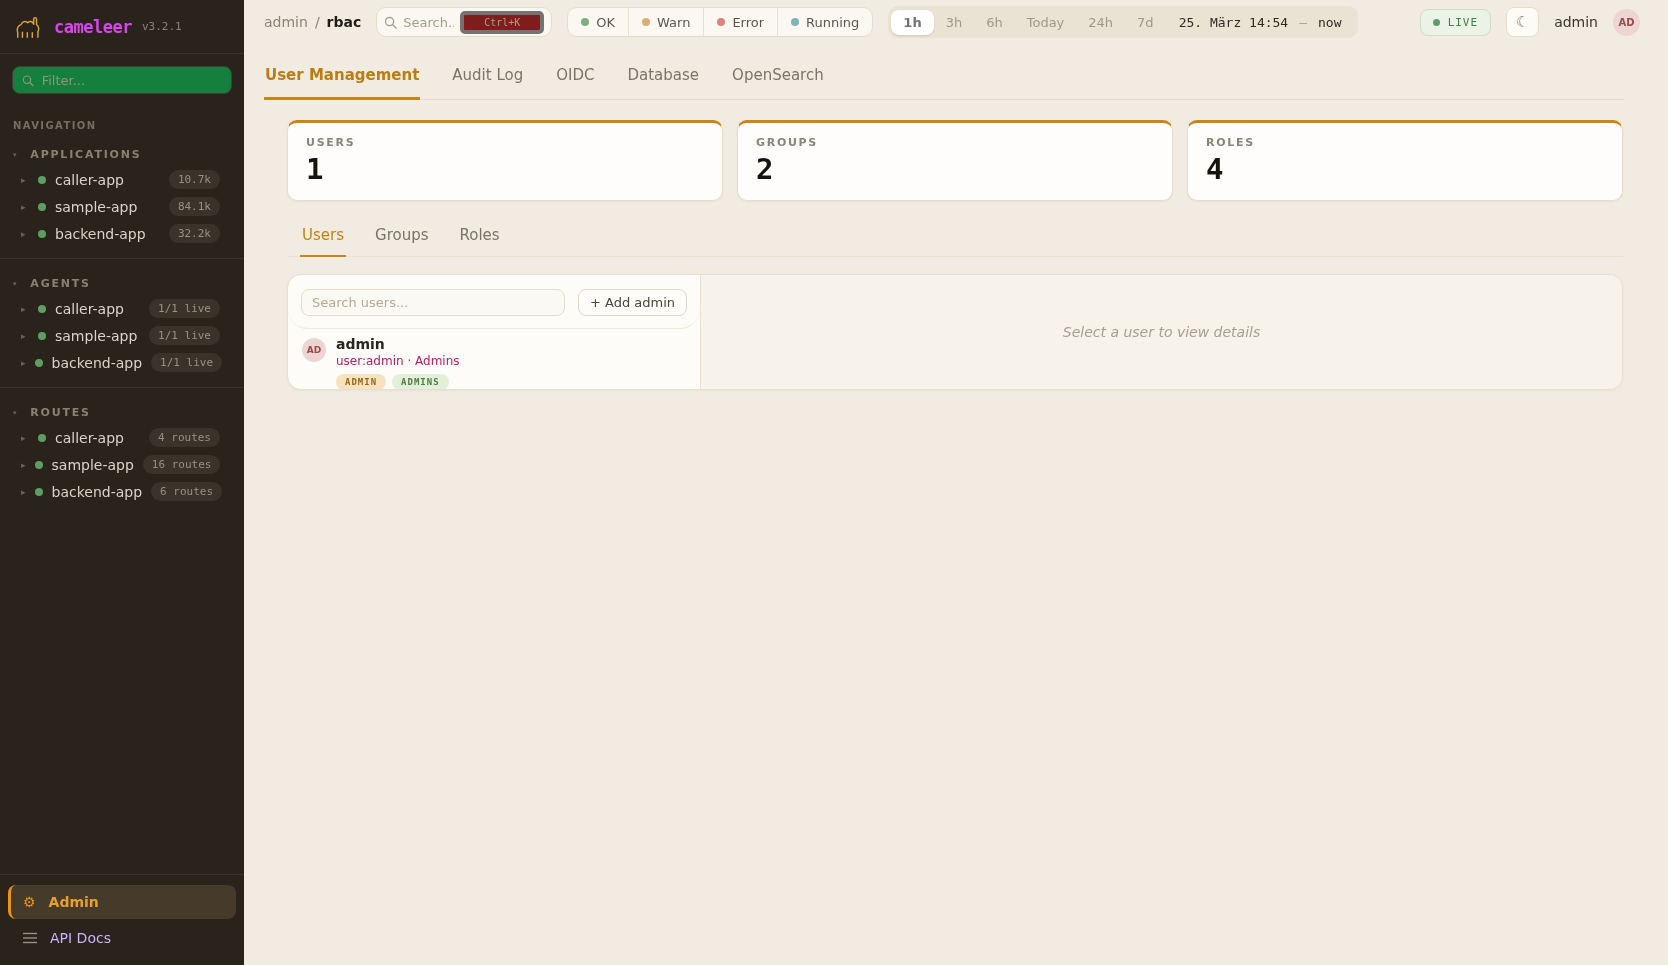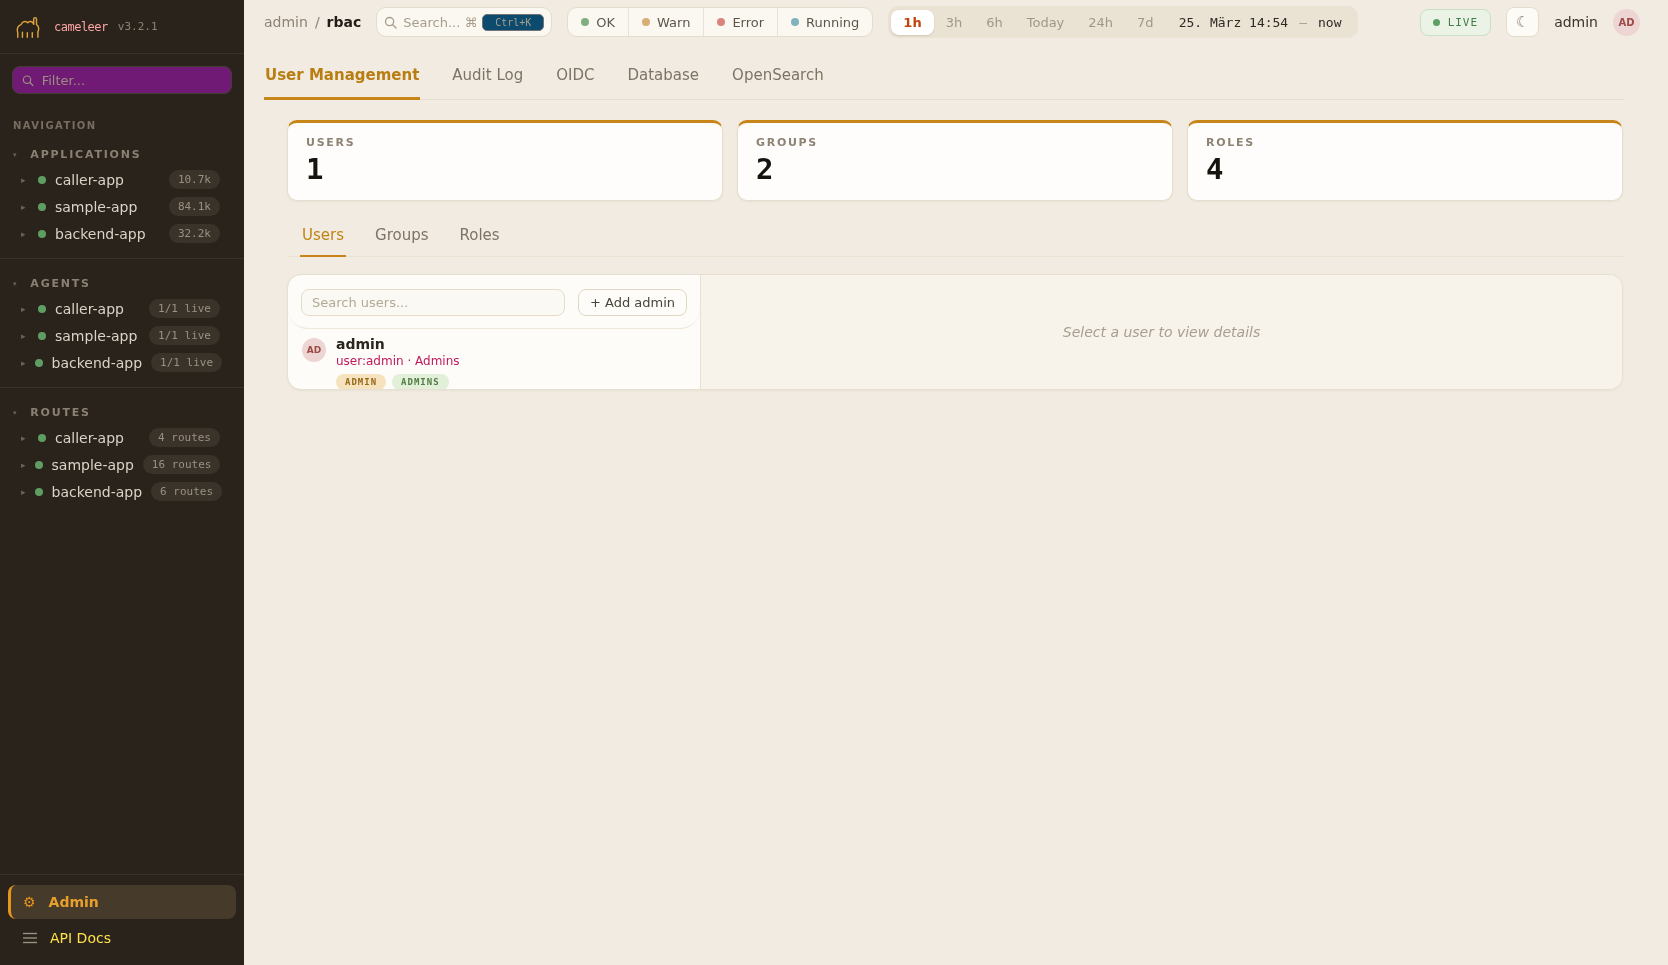--- a/index.html
+++ b/index.html
@@ -2,57 +2,57 @@
 <html><head>
 <meta charset="utf-8">
 <style>
   * { margin:0; padding:0; box-sizing:border-box; }
   html,body { width:1668px; height:965px; overflow:hidden; }
   body { background:#f1ebe1; font-family:"DejaVu Sans","Liberation Sans",sans-serif; display:flex; color:#2e2a24; }
 
   
   .sidebar { width:244px; min-width:244px; height:100%; background:#2a231c; display:flex; flex-direction:column; color:#d6cfc3; }
   .logo-row { height:54px; min-height:54px; display:flex; align-items:center; gap:10px; padding:0 14px; border-bottom:1px solid #3a3229; }
-  .logo-name { font-family:"DejaVu Sans Mono",monospace; font-weight:normal; font-size:12px; color:#fca5a5; letter-spacing:-0.5px; }
+  .logo-name { font-family:"DejaVu Sans Mono",monospace; font-weight:bold; font-size:17px; color:#d946ef; letter-spacing:-0.5px; }
   .logo-ver { font-family:"DejaVu Sans Mono",monospace; font-size:11px; color:#8d8375; }
-  .filter-box { margin:12px; height:28px; min-height:28px; background:#701a75; border:1px solid #463d32; border-radius:8px; display:flex; align-items:center; gap:8px; padding:0 9px; }
+  .filter-box { margin:12px; height:28px; min-height:28px; background:#15803d; border:1px solid #463d32; border-radius:8px; display:flex; align-items:center; gap:8px; padding:0 9px; }
   .filter-box input { background:transparent; border:none; outline:none; color:#cfc8bb; font-size:13px; width:100%; font-family:inherit; }
   .filter-box input::placeholder { color:#9a9082; }
   .nav-label { padding:14px 13px 2px; font-size:10px; font-weight:bold; letter-spacing:1.4px; color:#776e60; }
   .nav-scroll { flex:1; overflow:hidden; }
   .section-header { display:flex; align-items:center; gap:12px; padding:7px 13px 5px; color:#8b8173; font-size:11px; font-weight:bold; letter-spacing:1.8px; margin-top:8px; }
   .caret-sec { font-size:7px; color:#6b6253; }
   .nav-item { display:flex; align-items:center; gap:9px; padding:4px 24px 4px 21px; font-size:14px; color:#dad3c7; height:27px; cursor:default; }
   .caret-item { font-size:9px; color:#6b6253; width:8px; }
   .dot-green { width:8px; height:8px; min-width:8px; border-radius:50%; background:#5f9e62; }
   .item-name { flex:1; white-space:nowrap; }
   .item-badge { font-family:"DejaVu Sans Mono",monospace; font-size:11px; color:#9b9183; background:#3a332a; border-radius:999px; padding:3px 9px; white-space:nowrap; }
   .side-divider { height:1px; background:#3a3229; margin:11px 0; }
   .footer-wrap { border-top:1px solid #3a3229; padding:6px 0 10px; }
   .footer-admin { margin:4px 8px 2px; background:#463a2a; border-left:3px solid #e8951c; border-radius:8px; height:34px; display:flex; align-items:center; gap:13px; padding:0 12px; color:#e8a02c; font-size:14px; font-weight:bold; cursor:default; }
   .gear-glyph { font-size:14px; color:#e8951c; line-height:1; }
-  .footer-docs { height:34px; display:flex; align-items:center; gap:13px; padding:0 23px; color:#fde047; font-size:14px; cursor:default; }
+  .footer-docs { height:34px; display:flex; align-items:center; gap:13px; padding:0 23px; color:#c4b5fd; font-size:14px; cursor:default; }
 
   
   .main { flex:1; display:flex; flex-direction:column; min-width:0; }
   .topbar { height:44px; min-height:44px; display:flex; align-items:center; gap:15px; padding:0 28px 0 20px; }
   .breadcrumb { font-size:14px; color:#8d8374; display:flex; gap:7px; align-items:center; white-space:nowrap; }
   .crumb-current { color:#221d17; font-weight:bold; }
   .searchbox { width:176px; min-width:176px; height:30px; background:#fbf8f1; border:1px solid #e4dccb; border-radius:10px; display:flex; align-items:center; gap:6px; padding:0 7px; }
   .searchbox input { flex:1; min-width:0; background:transparent; border:none; outline:none; font-size:13px; color:#5d564b; font-family:inherit; }
   .searchbox input::placeholder { color:#a79d8c; }
-  .kbd { font-family:"DejaVu Sans Mono",monospace; font-size:10px; color:#a79d8c; border:1px solid #737373; border-radius:5px; padding:2px 12px; background:#0c4a6e; white-space:nowrap; }
+  .kbd { font-family:"DejaVu Sans Mono",monospace; font-size:10px; color:#a79d8c; border:4px solid #737373; border-radius:5px; padding:2px 20px; background:#7f1d1d; white-space:nowrap; }
   .status-group { height:30px; background:#fbf8f1; border:1px solid #e4dccb; border-radius:10px; display:flex; align-items:stretch; overflow:hidden; }
   .status-item { display:flex; align-items:center; gap:7px; padding:0 13px; font-size:13px; color:#5d564b; cursor:default; white-space:nowrap; }
   .status-item + .status-item { border-left:1px solid #eae2d3; }
   .sdot { width:8px; height:8px; border-radius:50%; }
   .sdot-ok { background:#7fae7f; } .sdot-warn { background:#d9ae74; } .sdot-error { background:#d9847d; } .sdot-running { background:#7fb3bd; }
   .time-group { height:32px; background:#eae3d4; border-radius:10px; display:flex; align-items:center; padding:0 3px; }
   .time-btn { padding:5px 12px; font-size:13px; color:#a1968a; border-radius:8px; cursor:default; white-space:nowrap; }
-  .time-btn.active { background:#ffffff; color:#c2410c; font-weight:bold; box-shadow:0 1px 2px rgba(70,55,30,.15); }
+  .time-btn.active { background:#ffffff; color:#737373; font-weight:bold; box-shadow:0 1px 2px rgba(70,55,30,.15); }
   .time-display { font-family:"DejaVu Sans Mono",monospace; font-size:13px; color:#2e2a24; padding:0 13px; display:flex; gap:11px; align-items:center; white-space:nowrap; }
   .time-sep { color:#a79d8c; }
   .flex-spacer { flex:1; }
   .live-badge { height:27px; display:flex; align-items:center; gap:8px; padding:0 12px; background:#eaf3e6; border:1px solid #c9dfc6; border-radius:8px; font-family:"DejaVu Sans Mono",monospace; font-size:11px; font-weight:normal; color:#417d46; letter-spacing:1px; }
   .live-dot { width:7px; height:7px; border-radius:50%; background:#5d9e63; }
   .moon-btn { width:33px; height:30px; background:#fdfbf6; border:1px solid #e4dccb; border-radius:8px; display:flex; align-items:center; justify-content:center; color:#8a8072; font-size:15px; cursor:default; }
   .topbar-user { font-size:14px; color:#3a342c; }
   .avatar { width:27px; height:27px; min-width:27px; border-radius:50%; background:#edd5d3; color:#9e4a46; font-size:10px; font-weight:bold; display:flex; align-items:center; justify-content:center; }
 
   .tabs-row { display:flex; gap:31px; margin:10px 44px 0 20px; border-bottom:1px solid #e7dfd0; }

